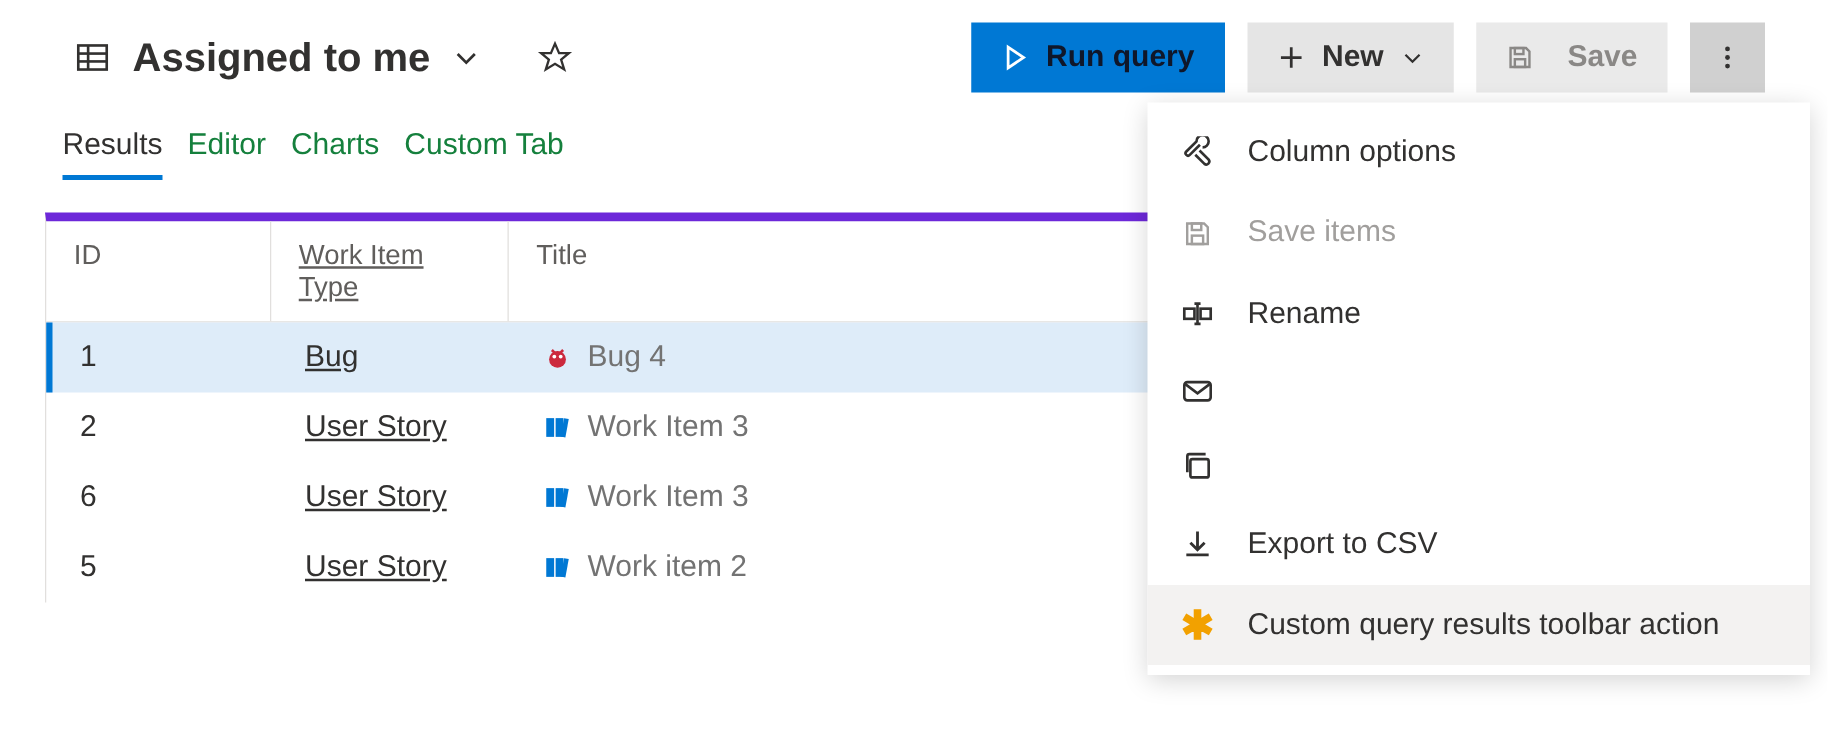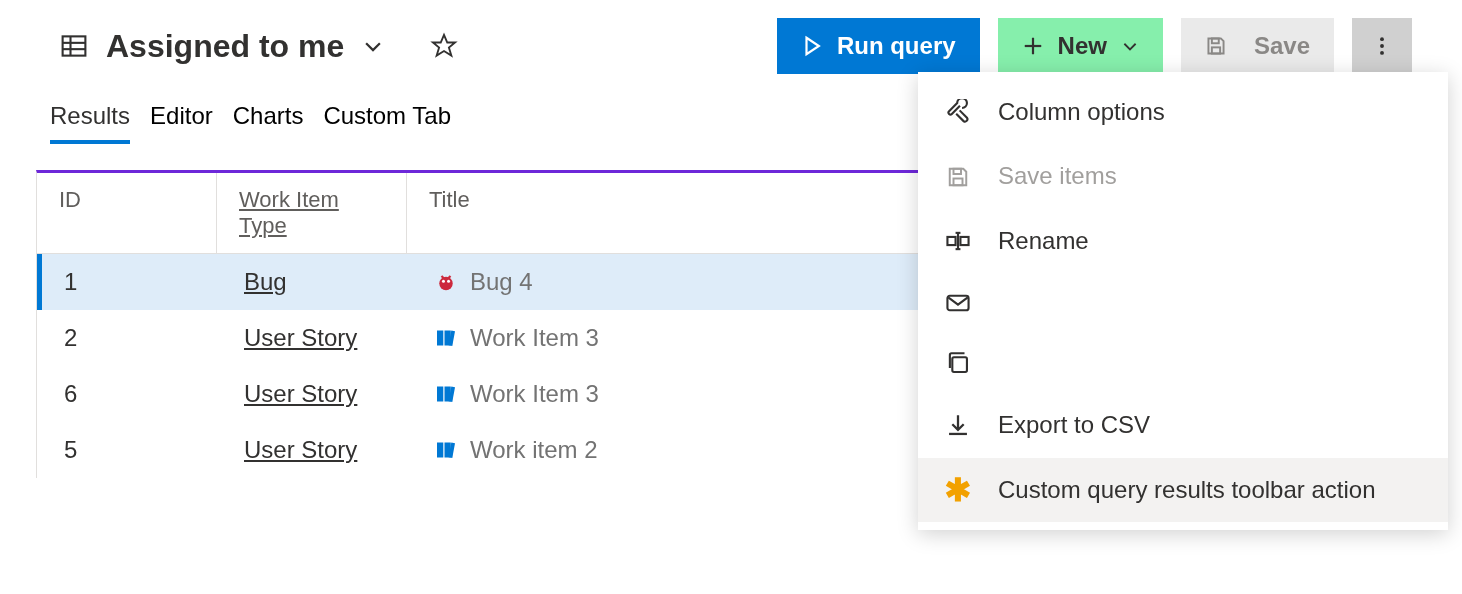--- a/index.html
+++ b/index.html
@@ -51,24 +51,24 @@
     gap: 14px;
     padding: 10px 24px;
     font-size: 24px;
     font-weight: 600;
     cursor: pointer;
     border: none;
     height: 56px;
   }
   .btn-primary {
     background: #0078d4;
-    color: #ffffff;
+    color: #0f172a;
   }
   .btn-default {
-    background: #86efac;
+    background: #e5e5e5;
     color: #323130;
     justify-content: flex-end;
   }
   .btn-disabled {
     background: #eaeaea;
     color: #8a8886;
     gap: 27px;
   }
   .btn-icononly {
     background: #d0d0d0;
@@ -78,29 +78,29 @@
   }
   .tabs {
     display: flex;
     gap: 20px;
     padding: 28px 50px 0 50px;
     font-size: 24px;
   }
   .tab {
     padding-bottom: 10px;
     cursor: pointer;
-    color: #000000;
+    color: #15803d;
   }
   .tab.active {
     color: #323130;
     border-bottom: 4px solid #0078d4;
   }
   .table-wrap {
     margin: 26px 36px 0 36px;
-    border-top: 3px solid #6d28d9;
+    border-top: 7px solid #6d28d9;
     border-left: 1px solid #e1dfdd;
   }
   .thead {
     display: flex;
     font-size: 22px;
     color: #605e5c;
     border-bottom: 1px solid #e1dfdd;
   }
   .th, .td {
     padding: 14px 22px;
@@ -124,21 +124,21 @@
   .title-cell {
     display: flex;
     align-items: center;
     gap: 12px;
     color: #005a9e;
   }
   .title-link { color: #737373; cursor: pointer; }
   .wi-icon { width: 24px; height: 24px; display: inline-flex; align-items:center; justify-content:center;}
   .menu {
     position: absolute;
-    top: 72px;
+    top: 82px;
     right: 14px;
     width: 530px;
     background: #fff;
     box-shadow: 0 4px 20px rgba(0,0,0,0.18);
     padding: 8px 0;
   }
   .menu-item {
     display: flex;
     align-items: center;
     gap: 26px;

